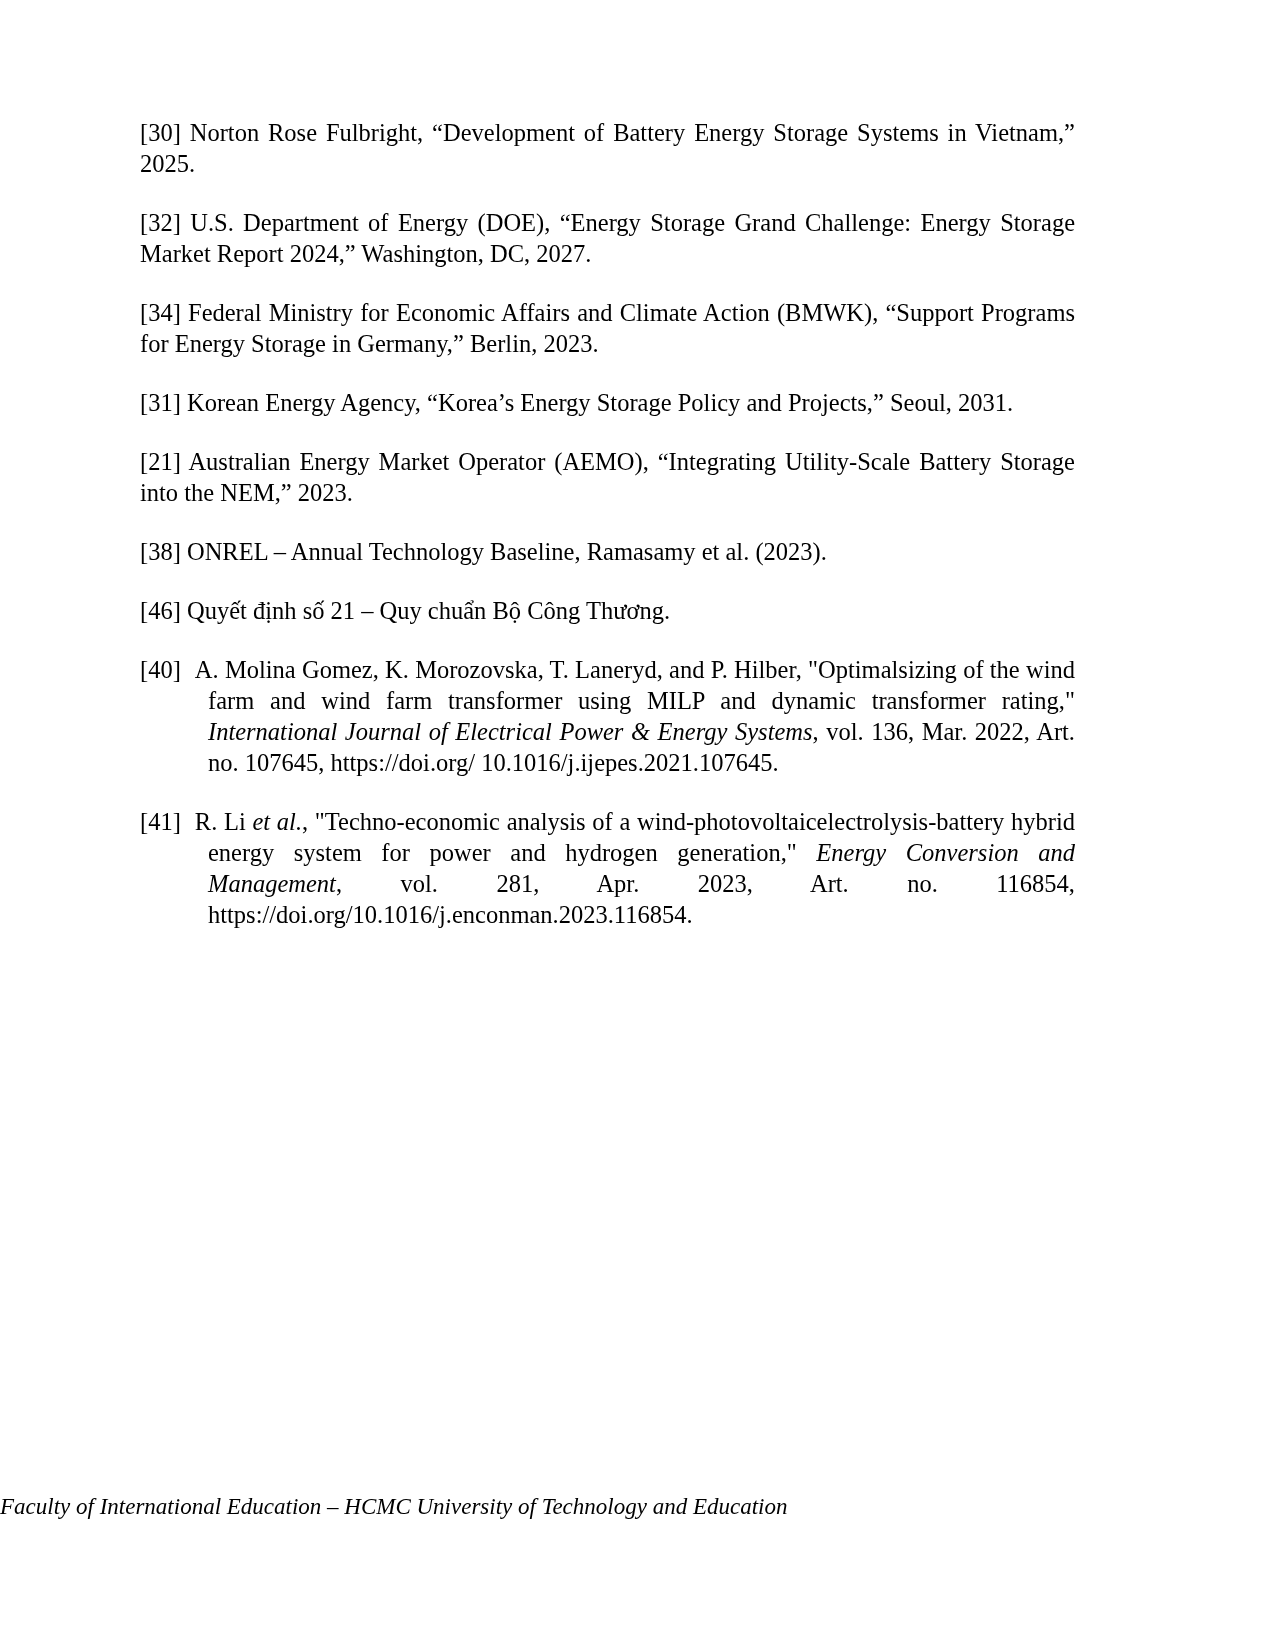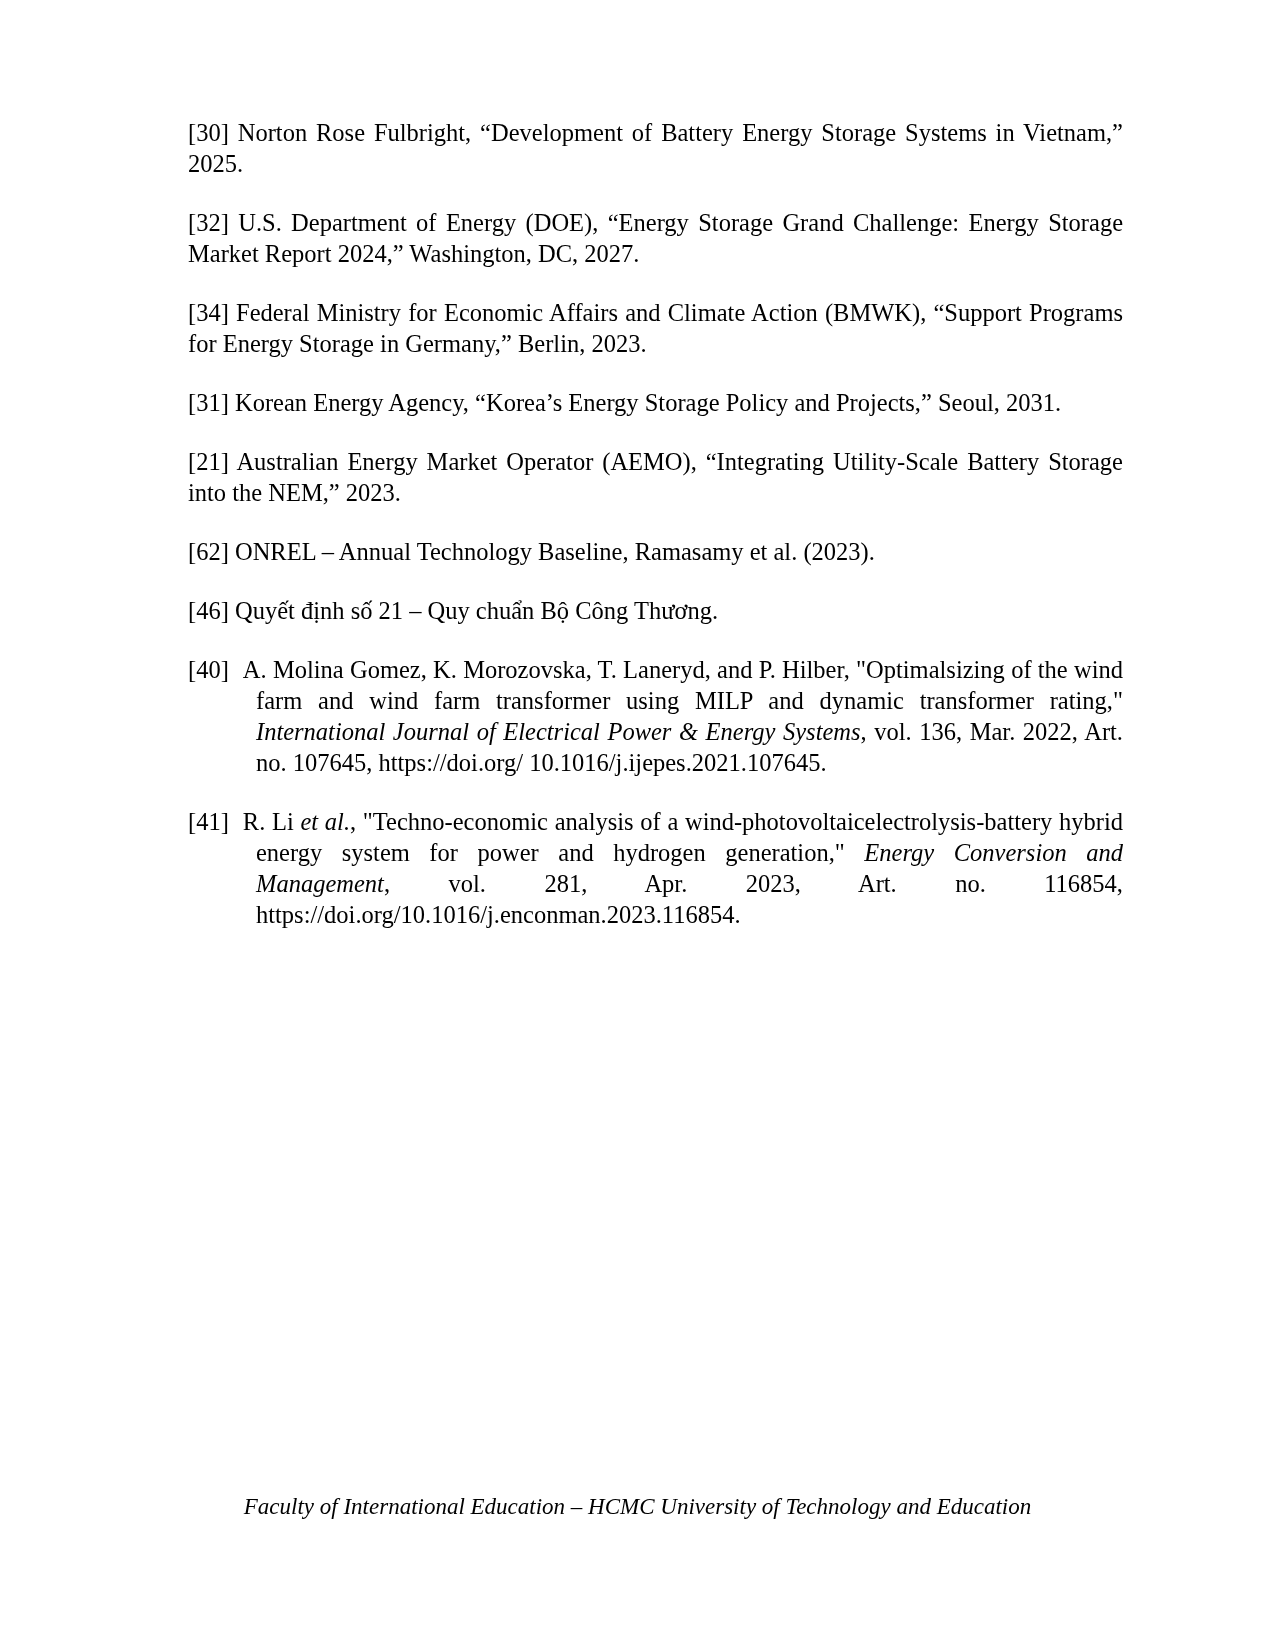--- a/index.html
+++ b/index.html
@@ -19,21 +19,20 @@
     margin: 0 auto;
     background: #ffffff;
     box-sizing: border-box;
     overflow: hidden;
   }
   .content {
     position: absolute;
     left: 140px;
     top: 118px;
     width: 935px;
-    margin-left: 48px;
   }
   .ref {
     font-size: 24.5px;
     line-height: 1.265;
     text-align: justify;
     text-justify: inter-word;
     margin: 0 0 28px 0;
     hyphens: none;
   }
   
@@ -48,21 +47,21 @@
     white-space: nowrap;
   }
   i, .it {
     font-style: italic;
   }
   .footer {
     position: absolute;
     left: 0;
     right: 0;
     top: 1494px;
-    text-align: center;
+    text-align: left;
     font-size: 23px;
     font-style: italic;
     font-family: "Liberation Serif", "DejaVu Serif", serif;
   }
 </style>
 </head>
 <body>
 
 <div class="page">
 
@@ -74,21 +73,21 @@
     <p class="ref"><span class="tag">[32]</span> <span>U.S. Department of Energy (DOE), “Energy Storage Grand Challenge: Energy Storage Market Report 2024,” Washington, DC, 2027.</span></p>
 
 
     <p class="ref"><span class="tag">[34]</span> <span>Federal Ministry for Economic Affairs and Climate Action (BMWK), “Support Programs for Energy Storage in Germany,” Berlin, 2023.</span></p>
 
     <p class="ref"><span class="tag">[31]</span> <span>Korean Energy Agency, “Korea’s Energy Storage Policy and Projects,” Seoul, 2031.</span></p>
 
     <p class="ref"><span class="tag">[21]</span> <span>Australian Energy Market Operator (AEMO), “Integrating Utility-Scale Battery Storage into the NEM,” 2023.</span></p>
 
 
-    <p class="ref"><span class="tag">[62]</span> <span>ONREL – Annual Technology Baseline, Ramasamy et al. (2023).</span></p>
+    <p class="ref"><span class="tag">[38]</span> <span>ONREL – Annual Technology Baseline, Ramasamy et al. (2023).</span></p>
 
     <p class="ref"><span class="tag">[46]</span> <span>Quyết định số 21 – Quy chuẩn Bộ Công Thương.</span></p>
 
     <p class="ref hanging"><span class="tag">[40]</span><span>A. Molina Gomez, K. Morozovska, T. Laneryd, and P. Hilber, "Optimalsizing of the wind farm and wind farm transformer using MILP and dynamic transformer rating," </span><span class="it">International Journal of Electrical Power &amp; Energy Systems</span><span>, vol. 136, Mar. 2022, Art. no. 107645, https://doi.org/ 10.1016/j.ijepes.2021.107645.</span></p>
 
     <p class="ref hanging"><span class="tag">[41]</span><span>R. Li </span><span class="it">et al.</span><span>, "Techno-economic analysis of a wind-photovoltaicelectrolysis-battery hybrid energy system for power and hydrogen generation," </span><span class="it">Energy Conversion and Management</span><span>, vol. 281, Apr. 2023, Art. no. 116854, https://doi.org/10.1016/j.enconman.2023.116854.</span></p>
 
   </div>
 
   <div class="footer">

